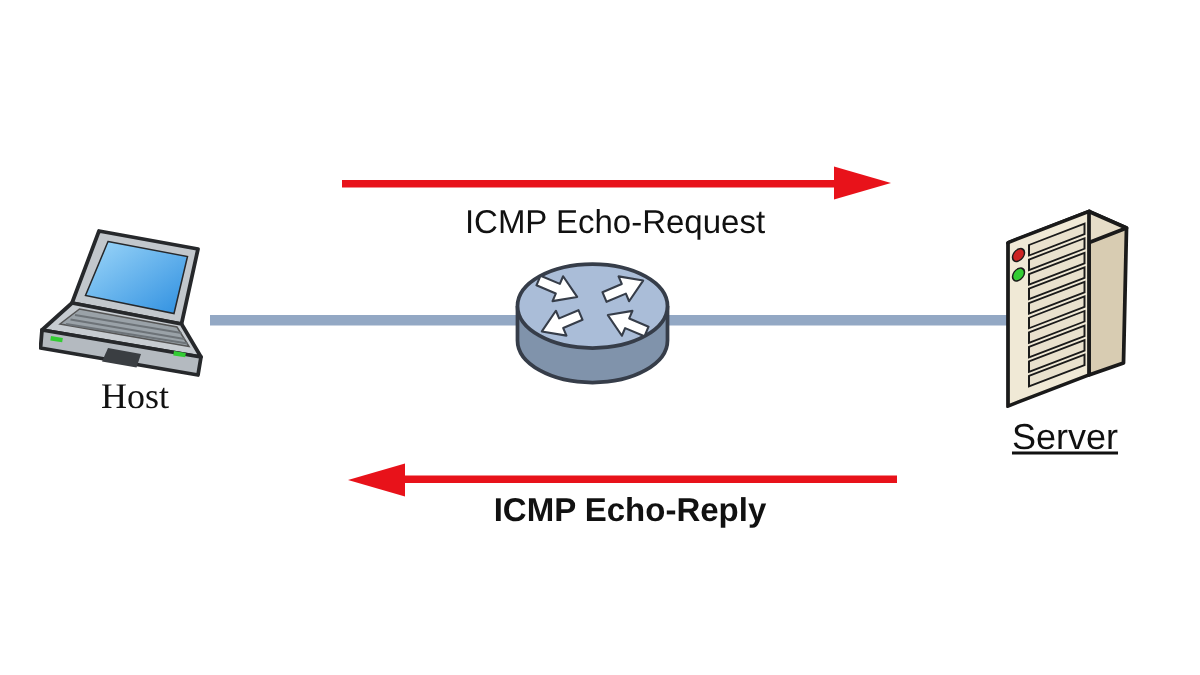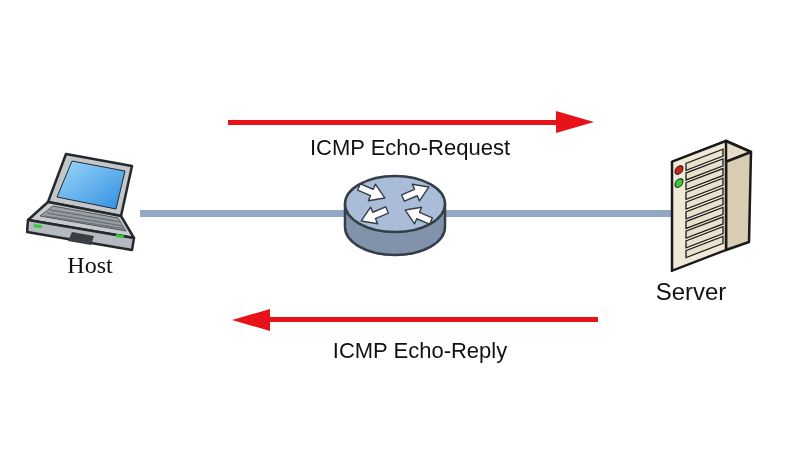--- a/index.html
+++ b/index.html
@@ -25,26 +25,26 @@
     border-top:11px solid transparent; border-bottom:11px solid transparent;
     border-left:38px solid var(--arrow-red,#e8121a); }
   .head-left { left:232px; top:309px;
     border-top:11px solid transparent; border-bottom:11px solid transparent;
     border-right:38px solid var(--arrow-red,#e8121a); }
 
   
   .flow-label { position:absolute; width:360px; text-align:center;
     font-size:22px; color:var(--label-text,#111111); z-index:4; }
   .flow-label.request { left:230px; top:135px; }
-  .flow-label.reply   { left:240px; top:338px; }
+  .flow-label.reply   { left:240px; top:327px;font-weight:bold; }
   .node-label { position:absolute; width:130px; text-align:center;
     font-size:24px; color:var(--label-text,#111111); z-index:4; }
   .node-label.host   { left:25px;  top:252px;font-family:Liberation Serif, serif; }
   .node-label.router { left:330px; top:267px; }
-  .node-label.server { left:626px; top:278px; }
+  .node-label.server { left:645px; top:278px;text-decoration:underline; }
 
   
   .node { position:absolute; z-index:2; }
   .node.host   { left:26px;  top:152px; }
   .node.router { left:343px; top:174px; }
   .node.server { left:666px; top:139px; }
 
   .outl { stroke:#26282b; stroke-width:2.5; stroke-linejoin:round; }
   .router-top-face { fill:var(--router-top,#aabdd8); stroke:var(--router-outline,#363d49); stroke-width:2.5; stroke-linejoin:round; }
   .router-body-face { fill:var(--router-body,#8093ab); stroke:var(--router-outline,#363d49); stroke-width:2.5; stroke-linejoin:round; }

